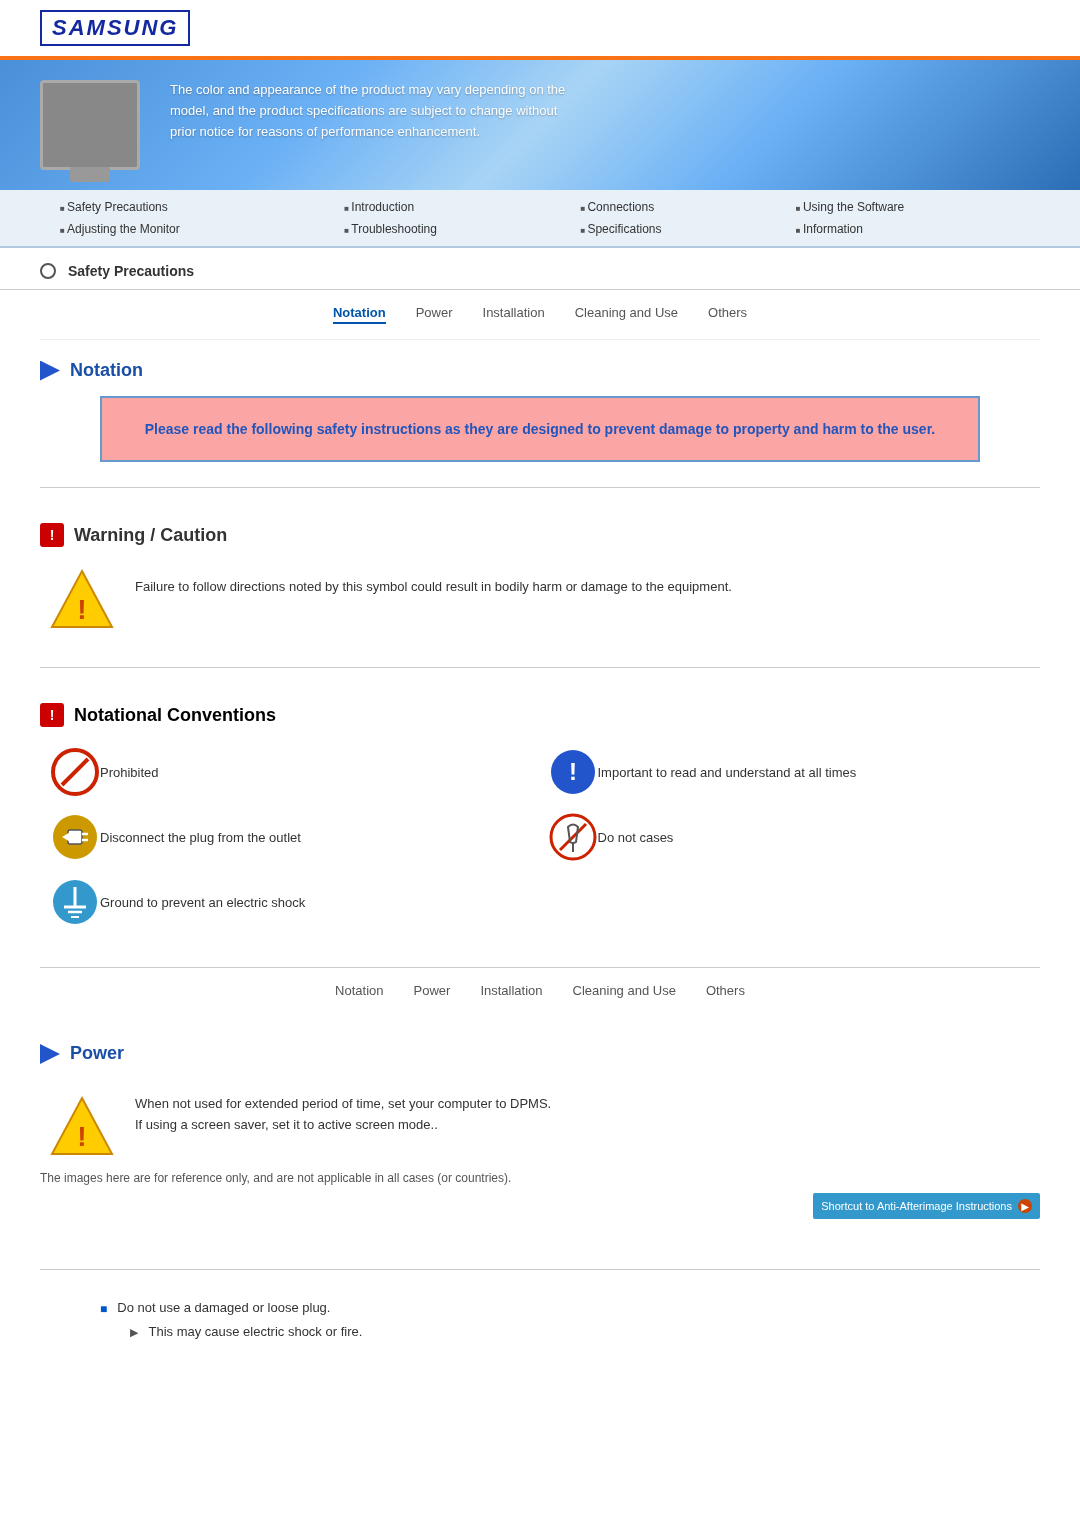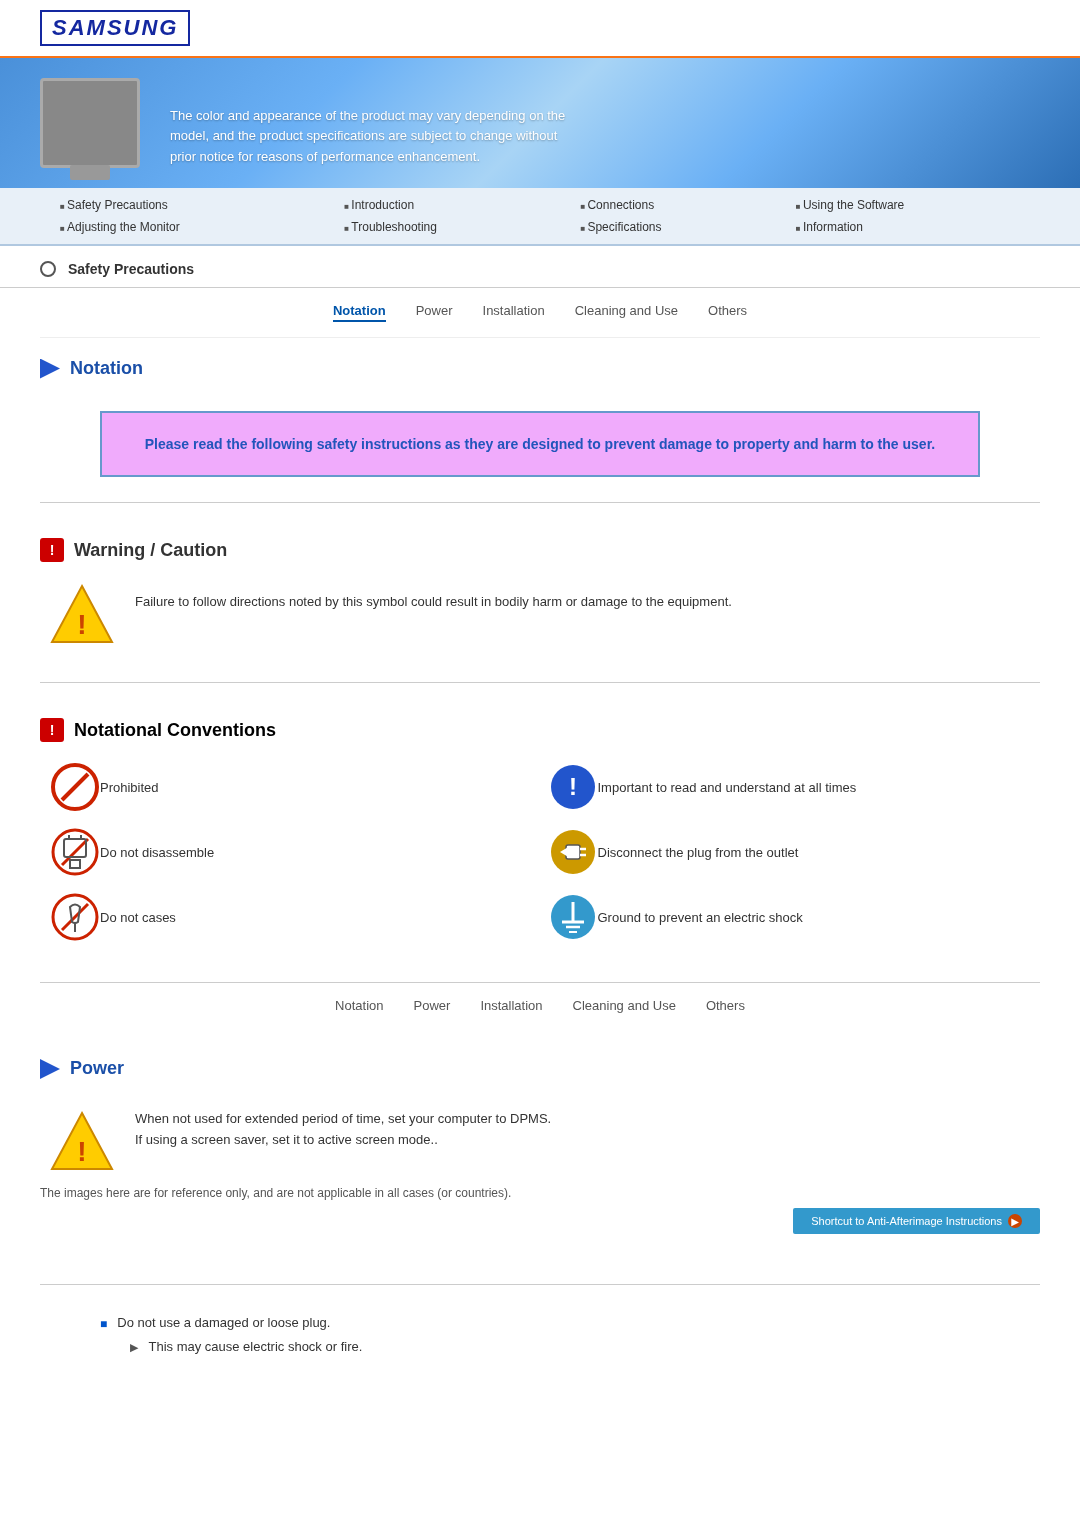--- a/index.html
+++ b/index.html
@@ -1,25 +1,25 @@
 <!DOCTYPE html>
 <html><head>
   <meta charset="utf-8">
   <style>
     * { margin: 0; padding: 0; box-sizing: border-box; }
     body { font-family: Arial, sans-serif; font-size: 13px; color: #333; background: #fff; width: 1080px; }
 
     
-    .header { background: #fff; padding: 10px 40px; border-bottom: 2px solid #f97316; }
+    .header { background: #fff; padding: 10px 40px; border-bottom: 4px solid #f97316; }
     .samsung-logo { font-size: 22px; font-weight: bold; color: #1428A0; letter-spacing: 2px; font-style: italic; border: 2px solid #1428A0; padding: 3px 10px; display: inline-block; }
 
     
     .banner {
       background: linear-gradient(135deg, #4a90d9 0%, #6ab0f5 30%, #a8d4f5 50%, #6ab0f5 70%, #2c6eb5 100%);
-      display: flex; align-items: flex-end; padding: 20px 40px; min-height: 130px; position: relative; overflow: hidden;
+      display: flex; align-items: flex-start; padding: 20px 40px; min-height: 130px; position: relative; overflow: hidden;
     }
     .banner-monitor {
       width: 100px; height: 90px; background: #888; border: 3px solid #aaa; border-radius: 4px; margin-right: 30px; flex-shrink: 0;
       position: relative;
     }
     .banner-monitor::after {
       content: ''; position: absolute; bottom: -15px; left: 50%; transform: translateX(-50%);
       width: 40px; height: 15px; background: #999; border-radius: 2px;
     }
     .banner-text { color: #fff; font-size: 13px; line-height: 1.6; text-shadow: 0 1px 2px rgba(0,0,0,0.3); max-width: 400px; }
@@ -38,21 +38,21 @@
 
     
     .content { padding: 0 40px; }
 
     
     .section-title { display: flex; align-items: center; gap: 10px; padding: 20px 0 10px; }
     .arrow-icon { width: 20px; height: 20px; background: #2255cc; clip-path: polygon(0 0, 100% 50%, 0 100%); display: inline-block; flex-shrink: 0; }
     .section-title h2 { font-size: 18px; font-weight: bold; color: #1a4fa8; }
 
     
-    .info-box { border: 2px solid #6699cc; background: #f0abfc; padding: 20px 41px; margin: 22px 60px 25px; text-align: center; }
+    .info-box { border: 2px solid #6699cc; background: #fca5a5; padding: 20px 41px; margin: 5px 60px 25px; text-align: center; }
     .info-box p { color: #2255bb; font-size: 14px; font-weight: bold; line-height: 1.6; }
 
     
     .divider { border: none; border-top: 1px solid #ccc; margin: 15px 0; }
 
     
     .warning-section { padding: 20px 0; }
     .warning-title { display: flex; align-items: center; gap: 10px; margin-bottom: 20px; }
     .warning-icon-red { width: 24px; height: 24px; background: #cc0000; display: flex; align-items: center; justify-content: center; color: white; font-weight: bold; font-size: 14px; border-radius: 3px; flex-shrink: 0; }
     .warning-title h2 { font-size: 18px; font-weight: bold; color: #333; }
@@ -72,21 +72,21 @@
 
     
     .bottom-tab-nav { display: flex; justify-content: center; gap: 30px; padding: 15px 0; font-size: 13px; color: #555; border-top: 1px solid #ccc; margin: 20px 40px 0; }
 
     
     .power-section { padding: 20px 0; }
     .power-body { display: flex; gap: 20px; align-items: flex-start; padding: 0 10px; }
     .power-text { font-size: 13px; color: #333; line-height: 1.6; }
 
     .reference-text { font-size: 12px; color: #555; margin: 10px 0 8px; }
-    .shortcut-btn { background: #3399cc; color: white; border: none; padding: 6px 18px; font-size: 11px; cursor: pointer; border-radius: 2px; display: inline-flex; align-items: center; gap: 6px; }
+    .shortcut-btn { background: #3399cc; color: white; border: none; padding: 6px 8px; font-size: 11px; cursor: pointer; border-radius: 2px; display: inline-flex; align-items: center; gap: 6px; }
     .shortcut-btn span.btn-arrow { width: 14px; height: 14px; background: #cc4400; border-radius: 50%; display: inline-flex; align-items: center; justify-content: center; font-size: 10px; }
 
     .bullet-list { padding: 15px 60px; }
     .bullet-item { display: flex; align-items: flex-start; gap: 10px; margin-bottom: 8px; }
     .bullet-square { color: #0055cc; font-size: 12px; margin-top: 2px; flex-shrink: 0; }
     .sub-bullet { display: flex; align-items: flex-start; gap: 10px; margin: 5px 0 5px 30px; }
     .sub-arrow { color: #555; font-size: 11px; margin-top: 2px; }
   </style>
 </head>
 <body>
@@ -184,33 +184,20 @@
       <div class="convention-item">
         <div class="conv-icon">
           <svg viewBox="0 0 50 50" width="50" height="50">
             <circle cx="25" cy="25" r="22" fill="#2255cc"></circle>
             <text x="25" y="33" text-anchor="middle" font-size="24" font-weight="bold" fill="white">!</text>
           </svg>
         </div>
         <span class="conv-text">Important to read and understand at all times</span>
       </div>
 
-      <div class="convention-item">
-        <div class="conv-icon">
-          <svg viewBox="0 0 50 50" width="50" height="50">
-            <circle cx="25" cy="25" r="22" fill="none" stroke="#cc2200" stroke-width="3"></circle>
-            <line x1="38" y1="12" x2="12" y2="38" stroke="#cc2200" stroke-width="3"></line>
-            <rect x="14" y="12" width="22" height="18" rx="2" fill="none" stroke="#555" stroke-width="2"></rect>
-            <line x1="19" y1="12" x2="19" y2="8" stroke="#555" stroke-width="2"></line>
-            <line x1="31" y1="12" x2="31" y2="8" stroke="#555" stroke-width="2"></line>
-            <rect x="20" y="33" width="10" height="8" fill="none" stroke="#555" stroke-width="2"></rect>
-          </svg>
-        </div>
-        <span class="conv-text">Do not disassemble</span>
-      </div>
 
       <div class="convention-item">
         <div class="conv-icon">
           <svg viewBox="0 0 50 50" width="50" height="50">
             <circle cx="25" cy="25" r="22" fill="#cc9900"></circle>
             <rect x="18" y="18" width="14" height="14" rx="2" fill="white" stroke="#555" stroke-width="1.5"></rect>
             <line x1="38" y1="22" x2="32" y2="22" stroke="white" stroke-width="2.5" marker-end="url(#arr)"></line>
             <line x1="38" y1="28" x2="32" y2="28" stroke="white" stroke-width="2.5"></line>
             <polygon points="12,25 22,19 22,31" fill="white"></polygon>
           </svg>

